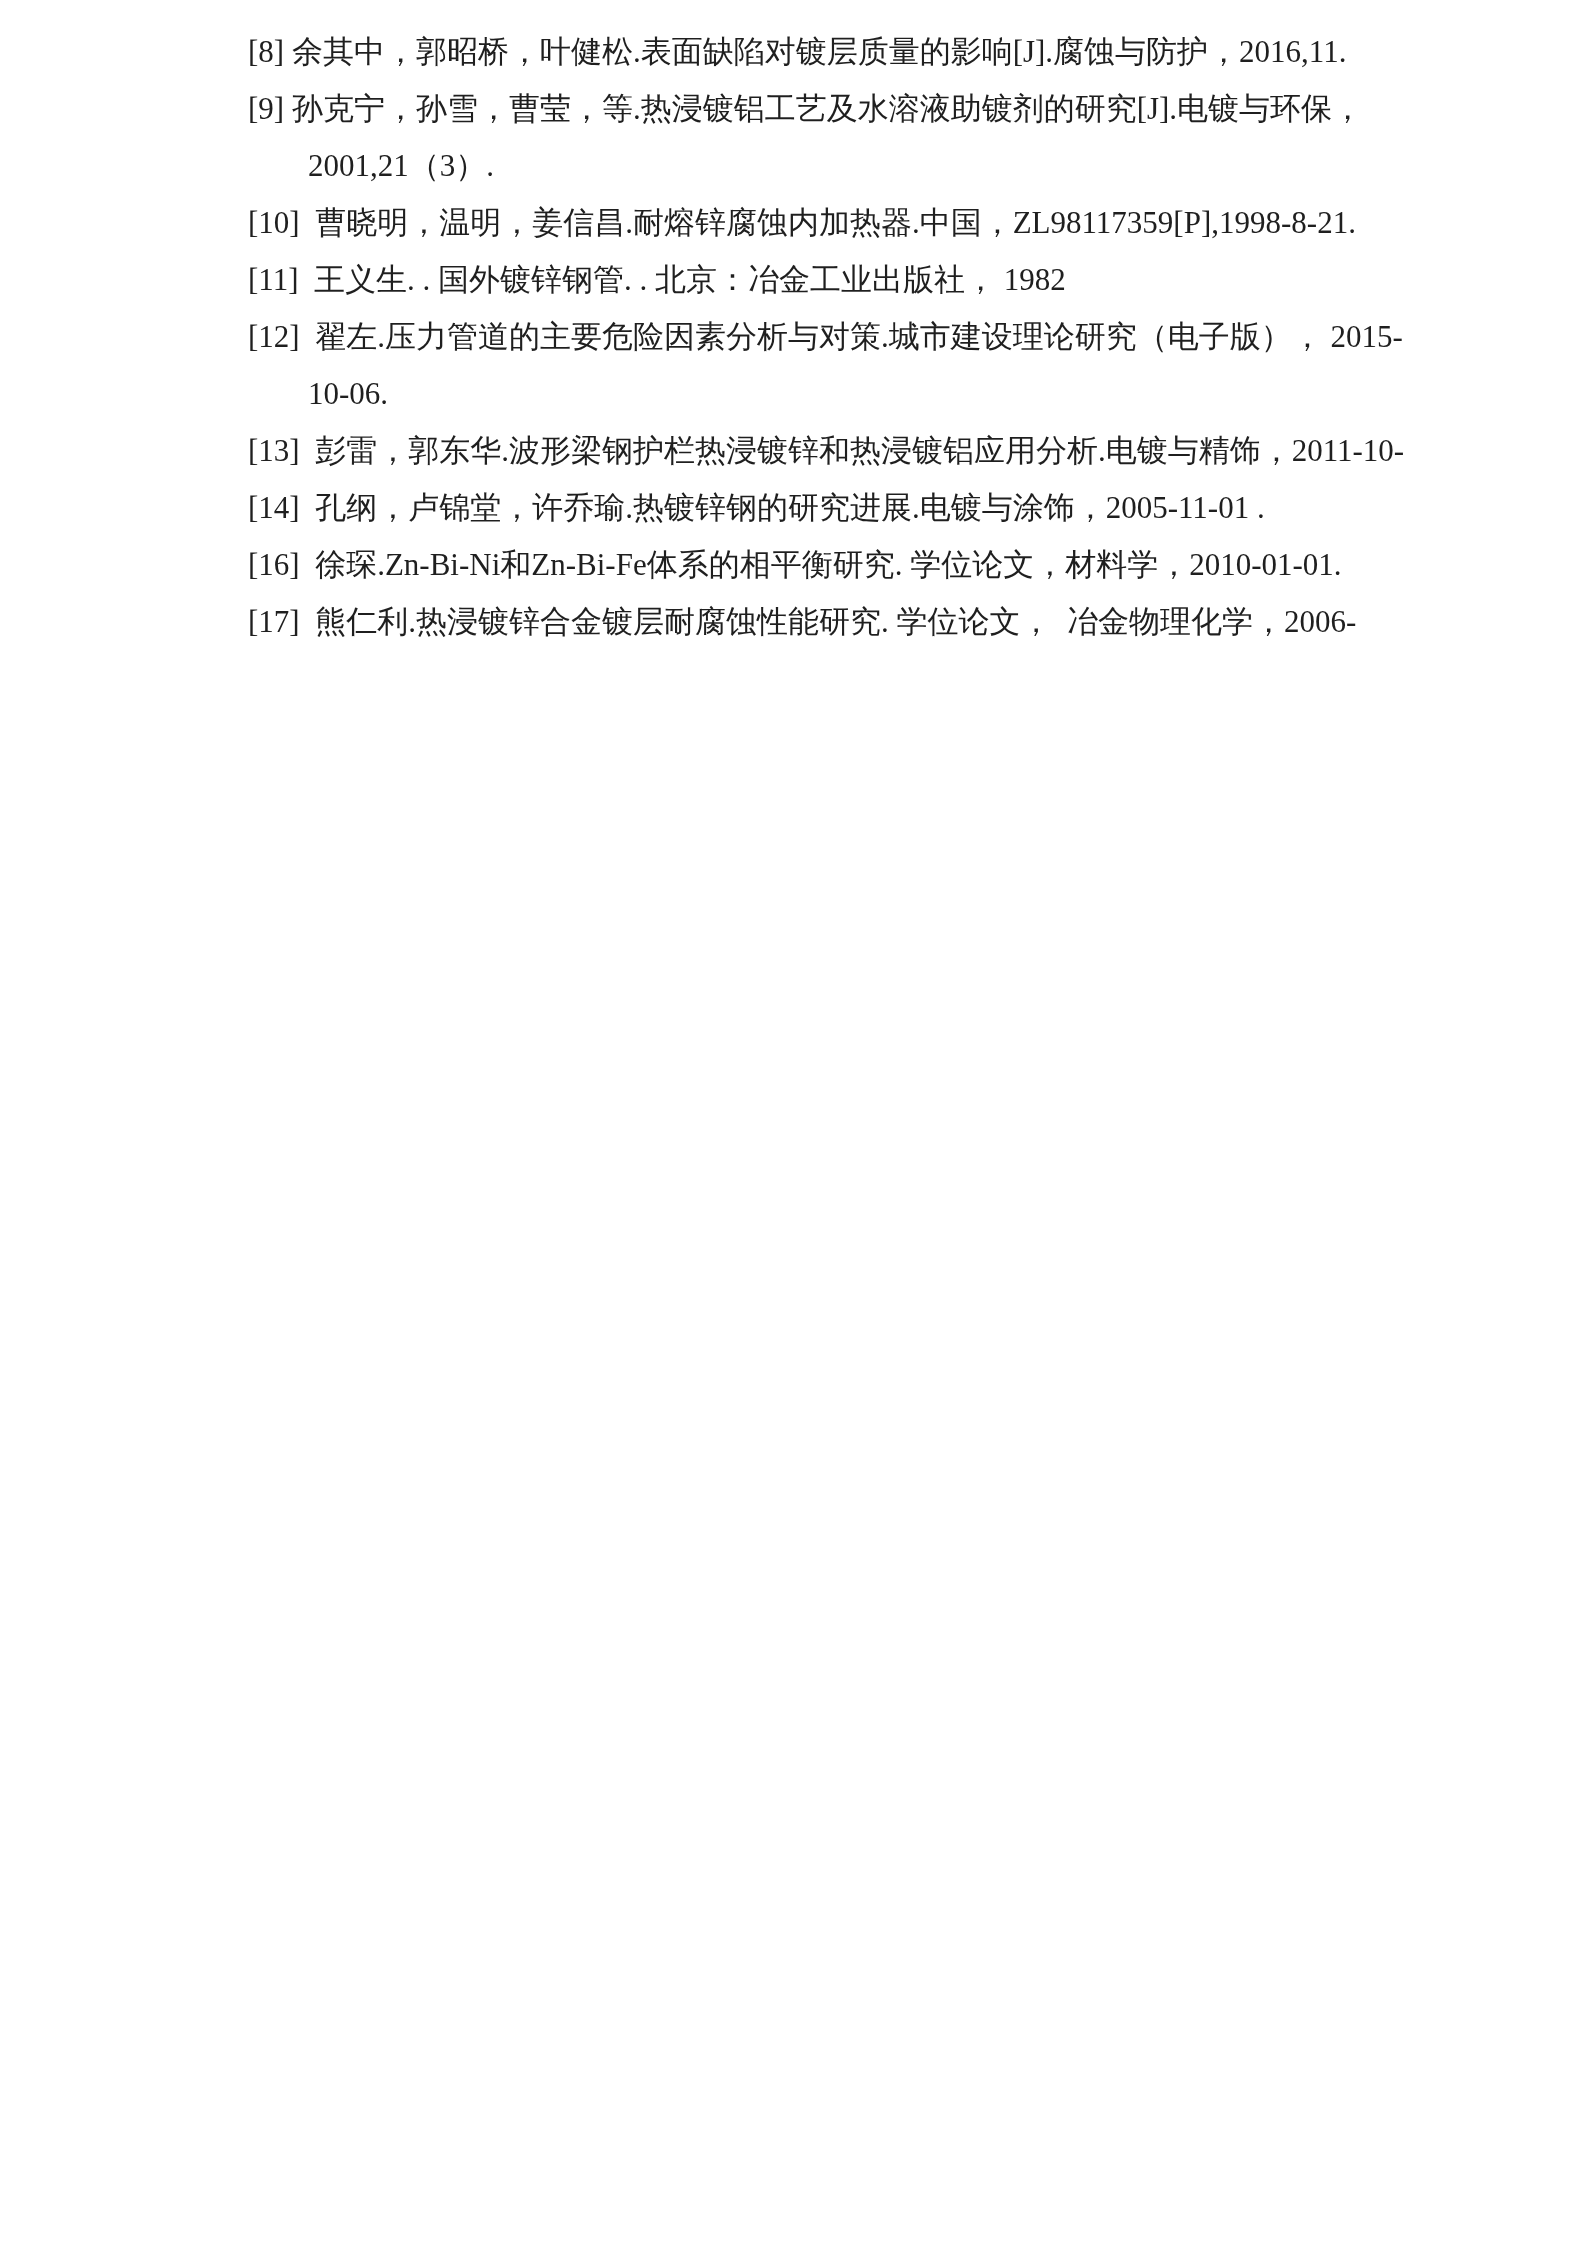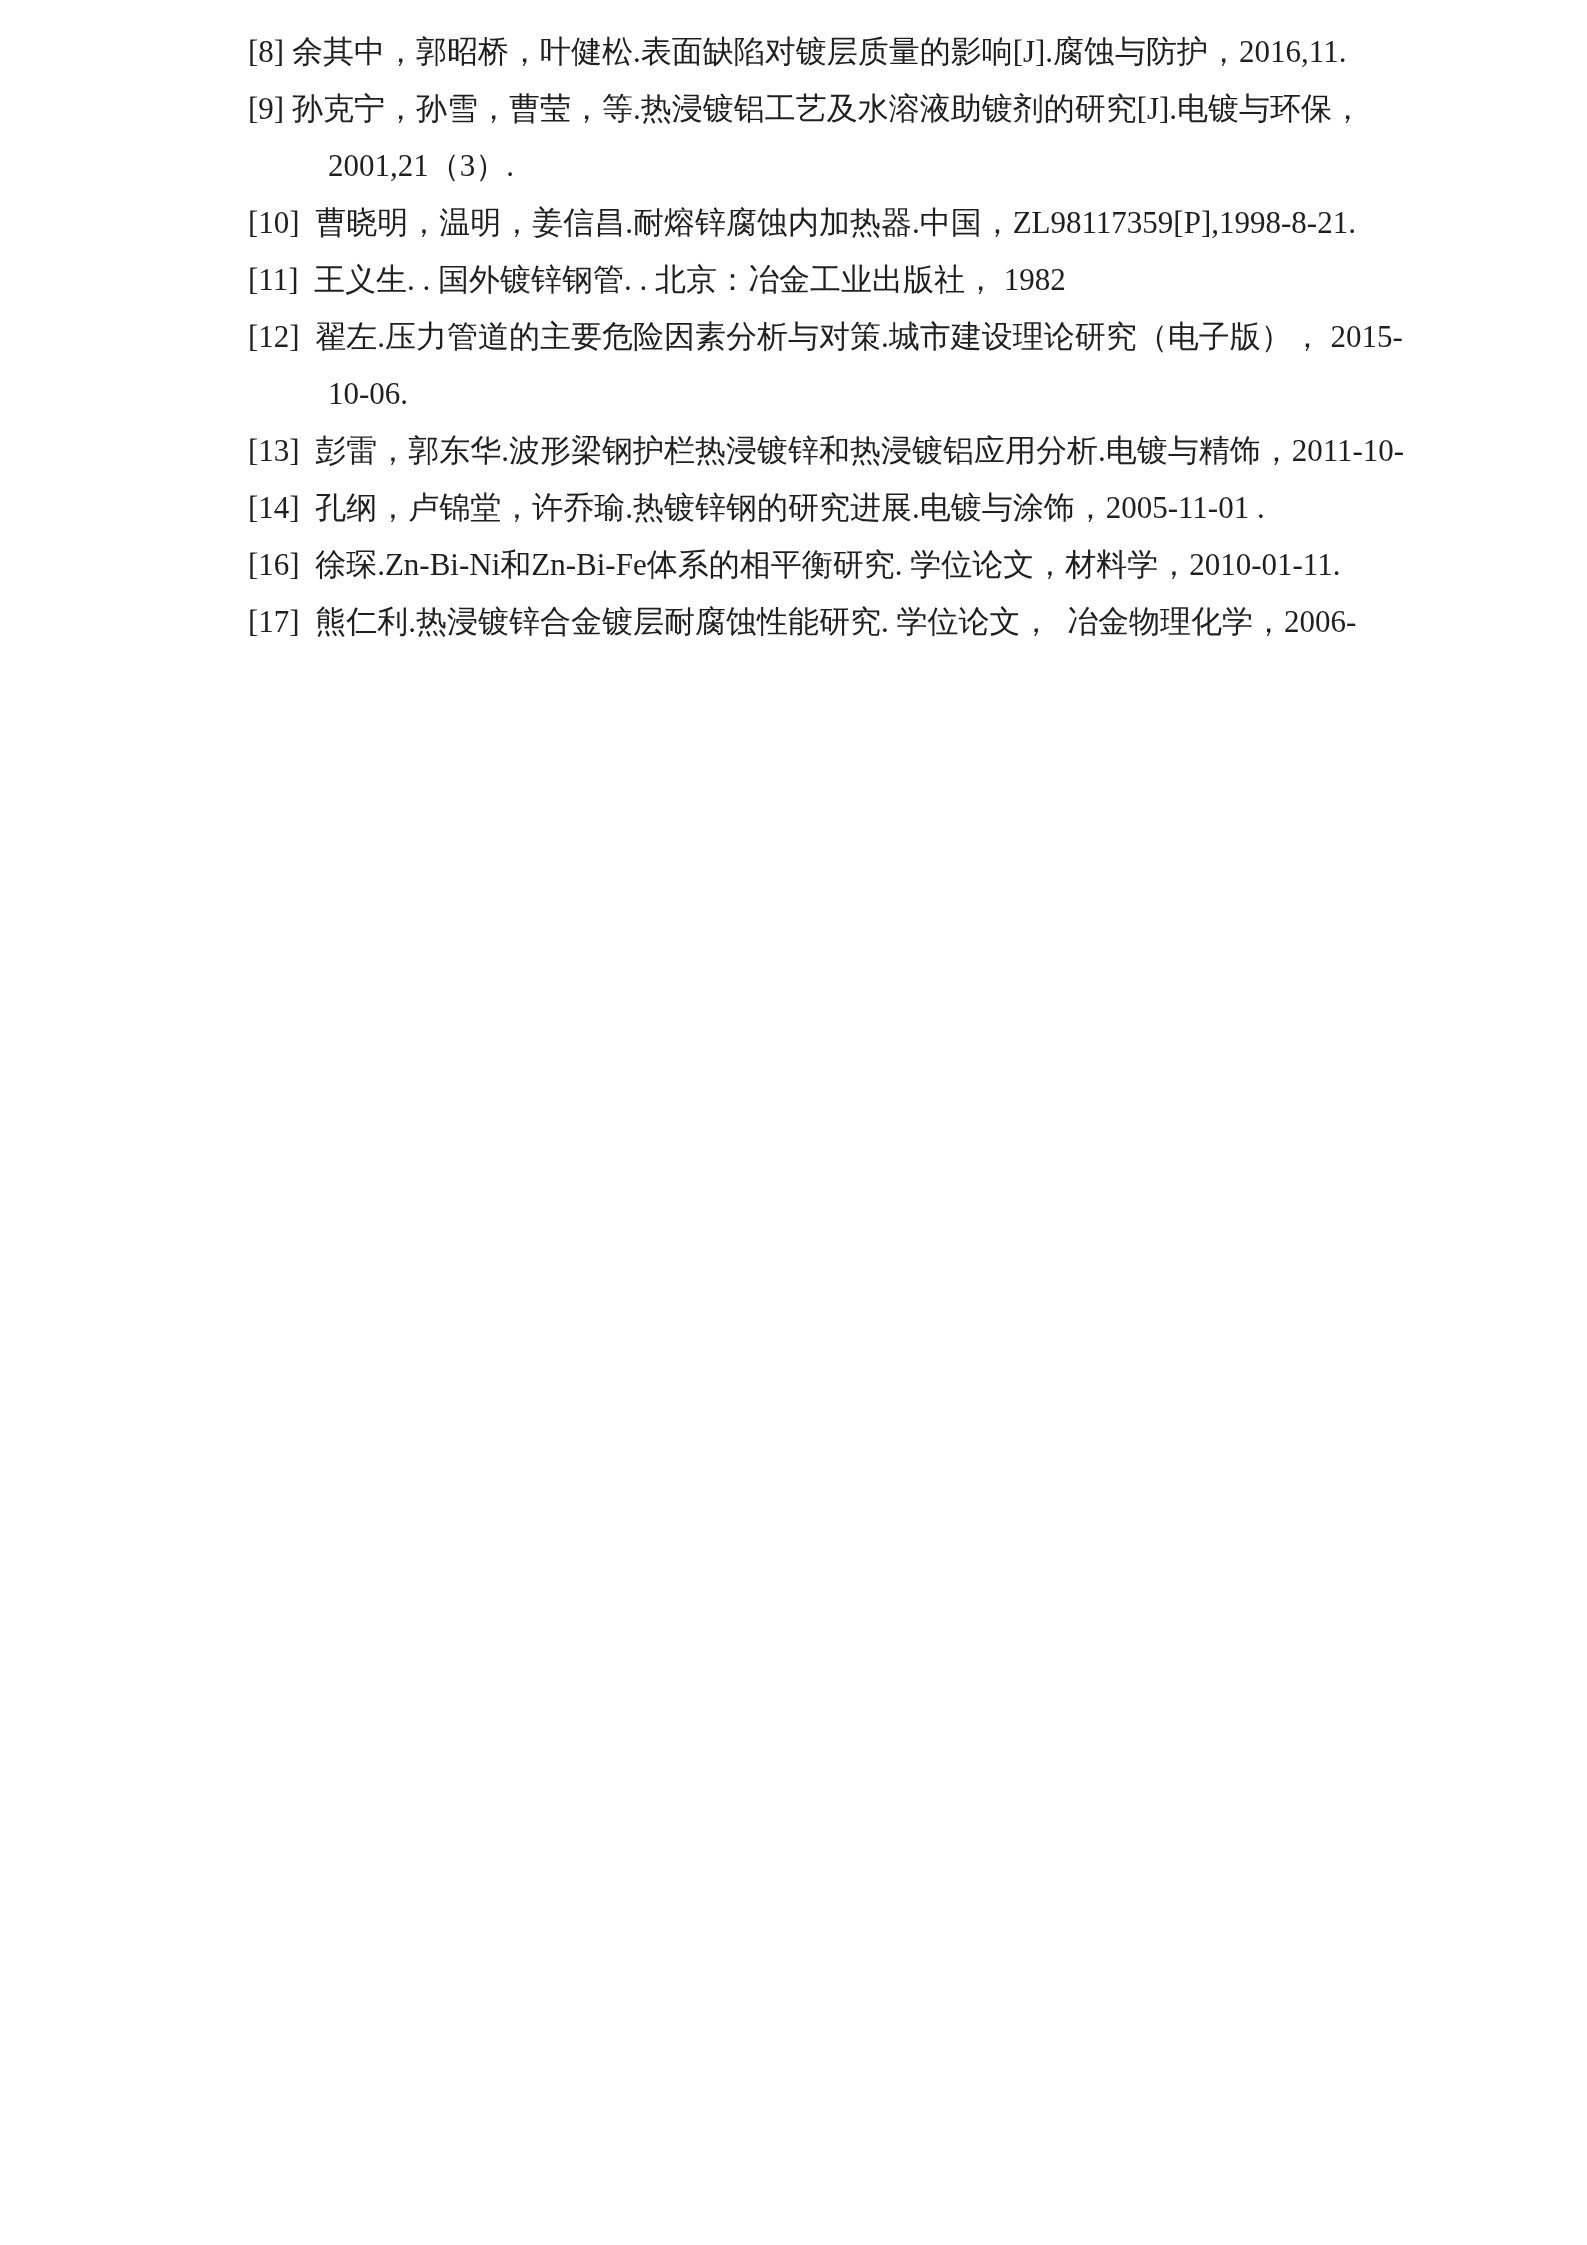--- a/index.html
+++ b/index.html
@@ -22,21 +22,21 @@
     padding-right: 40px;
   }
   .line {
     white-space: pre;
     font-size: 31px;
     line-height: 57px;
     height: 57px;
     color: #1f1f1f;
   }
   .cont {
-    margin-left: 80px;
+    margin-left: 60px;
   }
   .author-block {
     margin-top: 57px;
   }
 </style>
 </head>
 <body>
 
 <div class="page">
   <div class="content">
@@ -52,20 +52,20 @@
       <div class="line">[11]  王义生. . 国外镀锌钢管. . 北京：冶金工业出版社， 1982</div>
 
       <div class="line">[12]  翟左.压力管道的主要危险因素分析与对策.城市建设理论研究（电子版）， 2015-</div>
       <div class="line cont">10-06.</div>
 
       <div class="line">[13]  彭雷，郭东华.波形梁钢护栏热浸镀锌和热浸镀铝应用分析.电镀与精饰，2011-10-</div>
 
       <div class="line">[14]  孔纲，卢锦堂，许乔瑜.热镀锌钢的研究进展.电镀与涂饰，2005-11-01 .</div>
 
 
-      <div class="line">[16]  徐琛.Zn-Bi-Ni和Zn-Bi-Fe体系的相平衡研究. 学位论文，材料学，2010-01-11.</div>
+      <div class="line">[16]  徐琛.Zn-Bi-Ni和Zn-Bi-Fe体系的相平衡研究. 学位论文，材料学，2010-01-01.</div>
 
       <div class="line">[17]  熊仁利.热浸镀锌合金镀层耐腐蚀性能研究. 学位论文，  冶金物理化学，2006-</div>
     </div>
 
 
   </div>
 </div>
 
 </body></html>

